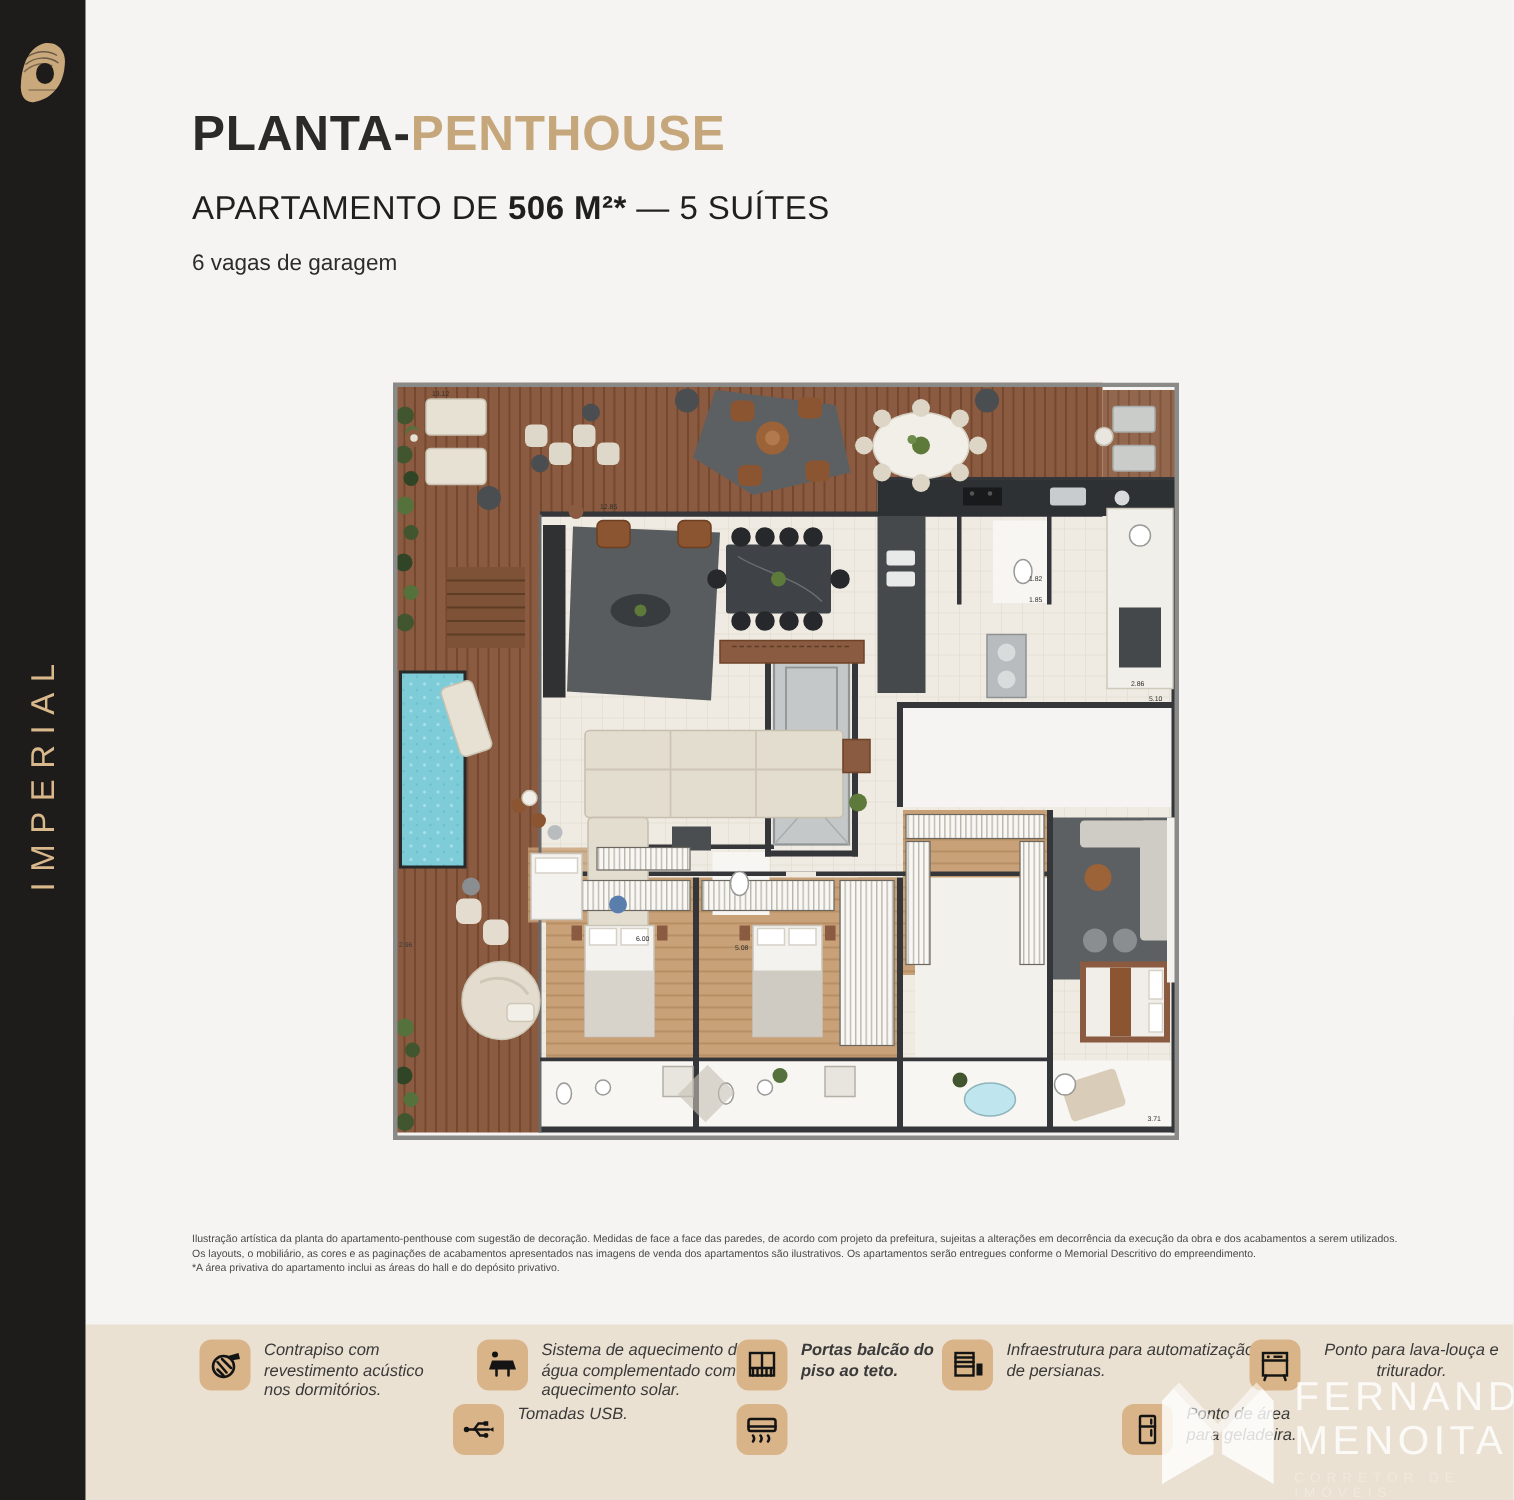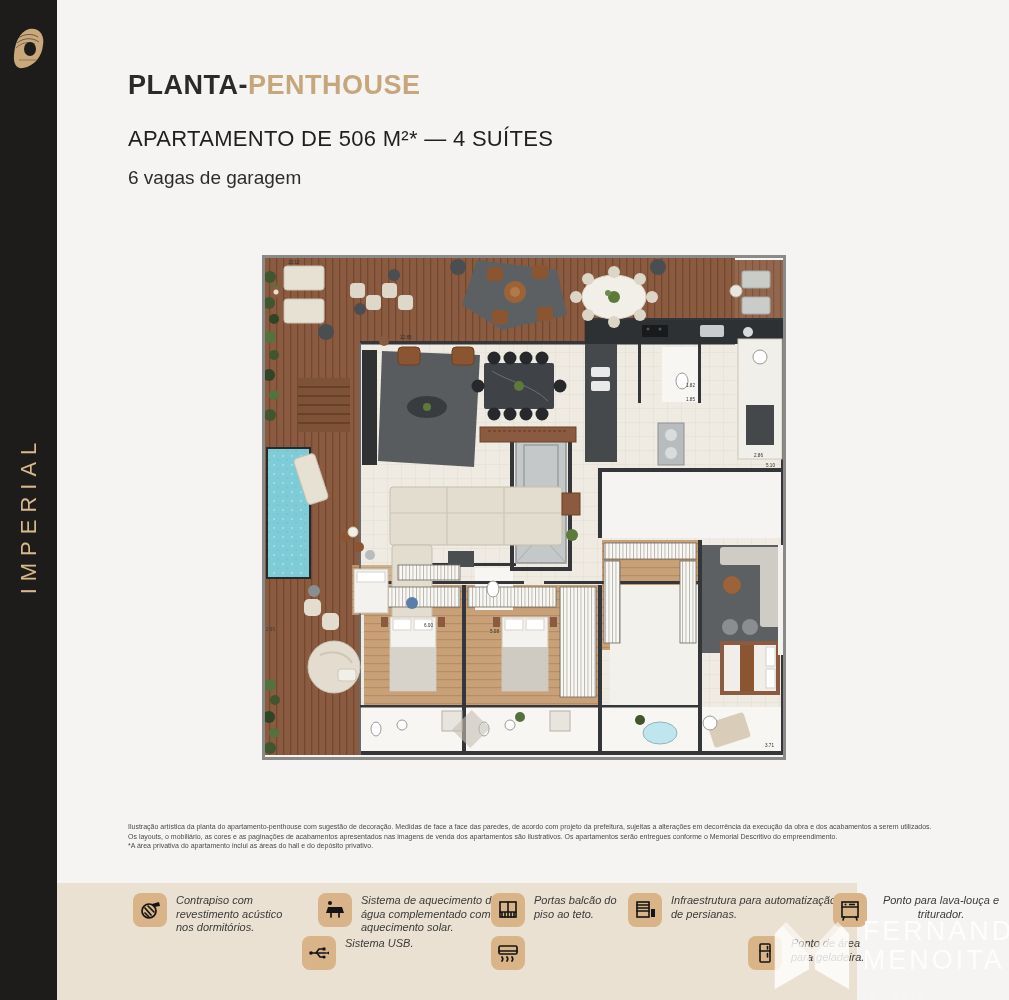--- a/index.html
+++ b/index.html
@@ -4,31 +4,31 @@
 <style>
   html,body{margin:0;padding:0;background:#e8e8e8;}
   .page{position:relative;width:1009px;height:1000px;background:#f5f4f2;overflow:hidden;
         font-family:"Liberation Sans",sans-serif;}
   
   .sidebar{position:absolute;left:0;top:0;width:57px;height:1000px;background:#1d1c1a;z-index:5;}
   .brand-vertical{position:absolute;left:29px;top:515px;transform:translate(-50%,-50%) rotate(-90deg);
         color:#d9b98c;font-size:22px;letter-spacing:7px;white-space:nowrap;font-weight:400;}
   .logo-emblem{position:absolute;left:10px;top:26px;}
   
-  .title{position:absolute;left:128px;top:70px;font-size:27px;font-weight:bold;letter-spacing:.5px;color:#2b2a28;}
+  .title{position:absolute;left:128px;top:70px;font-size:33px;font-weight:bold;letter-spacing:.5px;color:#2b2a28;}
   .title .accent{color:#c6a77b;}
   .subtitle{position:absolute;left:128px;top:126px;font-size:22px;color:#1f1f1f;letter-spacing:.3px;}
-  .subtitle b{font-weight:normal;}
-  .garage{position:absolute;left:128px;top:167px;font-size:19px;color:#2c2c2c;}
+  .subtitle b{font-weight:bold;}
+  .garage{position:absolute;left:128px;top:167px;font-size:15px;color:#2c2c2c;}
   
   .plan{position:absolute;left:262px;top:255px;width:524px;height:505px;}
   
   .disclaimer{position:absolute;left:128px;top:822px;width:872px;font-size:7px;line-height:9.6px;color:#4a4a4a;}
   
-  .band{position:absolute;left:57px;top:883px;width:800px;height:117px;background:#ebe1d2;}
+  .band{position:absolute;left:57px;top:883px;width:952px;height:117px;background:#ebe1d2;}
   .feature{position:absolute;display:flex;gap:9px;align-items:flex-start;}
   .tile{width:34px;height:34px;border-radius:8px;background:#d8b488;flex:0 0 auto;
         display:flex;align-items:center;justify-content:center;}
   .ftext{font-size:11px;line-height:13.5px;font-style:italic;color:#3a3a3a;padding-top:1px;}
   
   .wm{position:absolute;left:712px;top:34px;display:flex;gap:8px;align-items:flex-start;z-index:3;}
   .wm-name{color:rgba(255,255,255,0.82);font-size:27px;font-weight:500;letter-spacing:3px;line-height:29px;}
   .wm-tag{margin-top:5px;color:rgba(255,255,255,0.28);font-size:9px;letter-spacing:4px;}
   svg text{font-family:"Liberation Sans",sans-serif;}
 </style>
@@ -43,21 +43,21 @@
       <ellipse cx="20" cy="23" rx="6" ry="7" fill="#1d1c1a"></ellipse>
       <path d="M8,12 C14,8 22,7 28,11" stroke="#1d1c1a" stroke-width="1" fill="none" opacity=".55"></path>
       <path d="M7,17 C13,12 22,11 29,16" stroke="#1d1c1a" stroke-width="1" fill="none" opacity=".55"></path>
       <path d="M6,22 C11,17 18,15 25,18" stroke="#1d1c1a" stroke-width="1" fill="none" opacity=".45"></path>
       <path d="M9,34 L28,34" stroke="#1d1c1a" stroke-width="1" fill="none" opacity=".35"></path>
     </svg>
     <div class="brand-vertical">IMPERIAL</div>
   </div>
 
   <div class="title"><span>PLANTA-</span><span class="accent">PENTHOUSE</span></div>
-  <div class="subtitle"><span>APARTAMENTO DE </span><b>506 M²*</b><span> — 4 SUÍTES</span></div>
+  <div class="subtitle"><span>APARTAMENTO DE </span><b>506 M²*</b><span> — 5 SUÍTES</span></div>
   <div class="garage">6 vagas de garagem</div>
 
   <svg class="plan" viewBox="0 0 524 505">
     <defs>
       <pattern id="deck" width="7" height="7" patternUnits="userSpaceOnUse">
         <rect width="7" height="7" fill="#8a5b40"></rect>
           <rect width="1.3" height="7" fill="#74482e"></rect>
       </pattern>
       <pattern id="wood" width="8" height="8" patternUnits="userSpaceOnUse">
         <rect width="8" height="8" fill="#c8a178"></rect>
@@ -385,21 +385,21 @@
       <span class="tile">
         <svg width="24" height="24" viewBox="0 0 24 24" fill="none" stroke="#141414" stroke-width="1.7" stroke-linecap="round">
           <circle cx="7" cy="5" r="2" fill="#141414" stroke="none"></circle>
           <path d="M5,9 H19 L21,15 H3 Z" fill="#141414" stroke="none"></path>
           <path d="M8,15 V19 M16,15 V19"></path>
         </svg>
       </span>
       <span class="ftext" style="width:152px;">Sistema de aquecimento de água complementado com aquecimento solar.</span>
     </div>
 
-    <div class="feature" style="left:434px;top:10px;">
+    <div class="feature" style="left:434px;top:10px;font-weight:bold;">
       <span class="tile">
         <svg width="24" height="24" viewBox="0 0 24 24" fill="none" stroke="#141414" stroke-width="1.6" stroke-linecap="round">
           <rect x="4" y="4" width="16" height="15"></rect>
             <path d="M12,4 V19 M4,14 H20 M6,14 V19 M9,14 V19 M15,14 V19 M18,14 V19"></path>
         </svg>
       </span>
       <span class="ftext" style="width:95px;">Portas balcão do piso ao teto.</span>
     </div>
 
     <div class="feature" style="left:571px;top:10px;">
@@ -432,21 +432,21 @@
         <svg width="24" height="24" viewBox="0 0 24 24" fill="none" stroke="#141414" stroke-width="1.6" stroke-linecap="round">
           <circle cx="4" cy="12" r="1.8" fill="#141414" stroke="none"></circle>
           <path d="M5.5,12 H19"></path>
           <path d="M9,12 L12,8 H15.5"></path>
             <rect x="15.5" y="6.5" width="3" height="3" fill="#141414" stroke="none"></rect>
           <path d="M10,12 L13,16 H16"></path>
             <circle cx="17" cy="16" r="1.6" fill="#141414" stroke="none"></circle>
           <path d="M19,12 L22,10.5 V13.5 Z" fill="#141414" stroke="none"></path>
         </svg>
       </span>
-      <span class="ftext" style="width:120px;">Sistema USB.</span>
+      <span class="ftext" style="width:120px;">Tomadas USB.</span>
     </div>
 
     <div class="feature" style="left:434px;top:53px;">
       <span class="tile">
         <svg width="24" height="24" viewBox="0 0 24 24" fill="none" stroke="#141414" stroke-width="1.7" stroke-linecap="round">
           <rect x="3" y="5" width="18" height="8" rx="1.5"></rect>
             <path d="M3,10 H21"></path>
           <path d="M6,16 q1.5,2 0,4 M11,16 q1.5,2 0,4 M16,16 q1.5,2 0,4"></path>
         </svg>
       </span>

